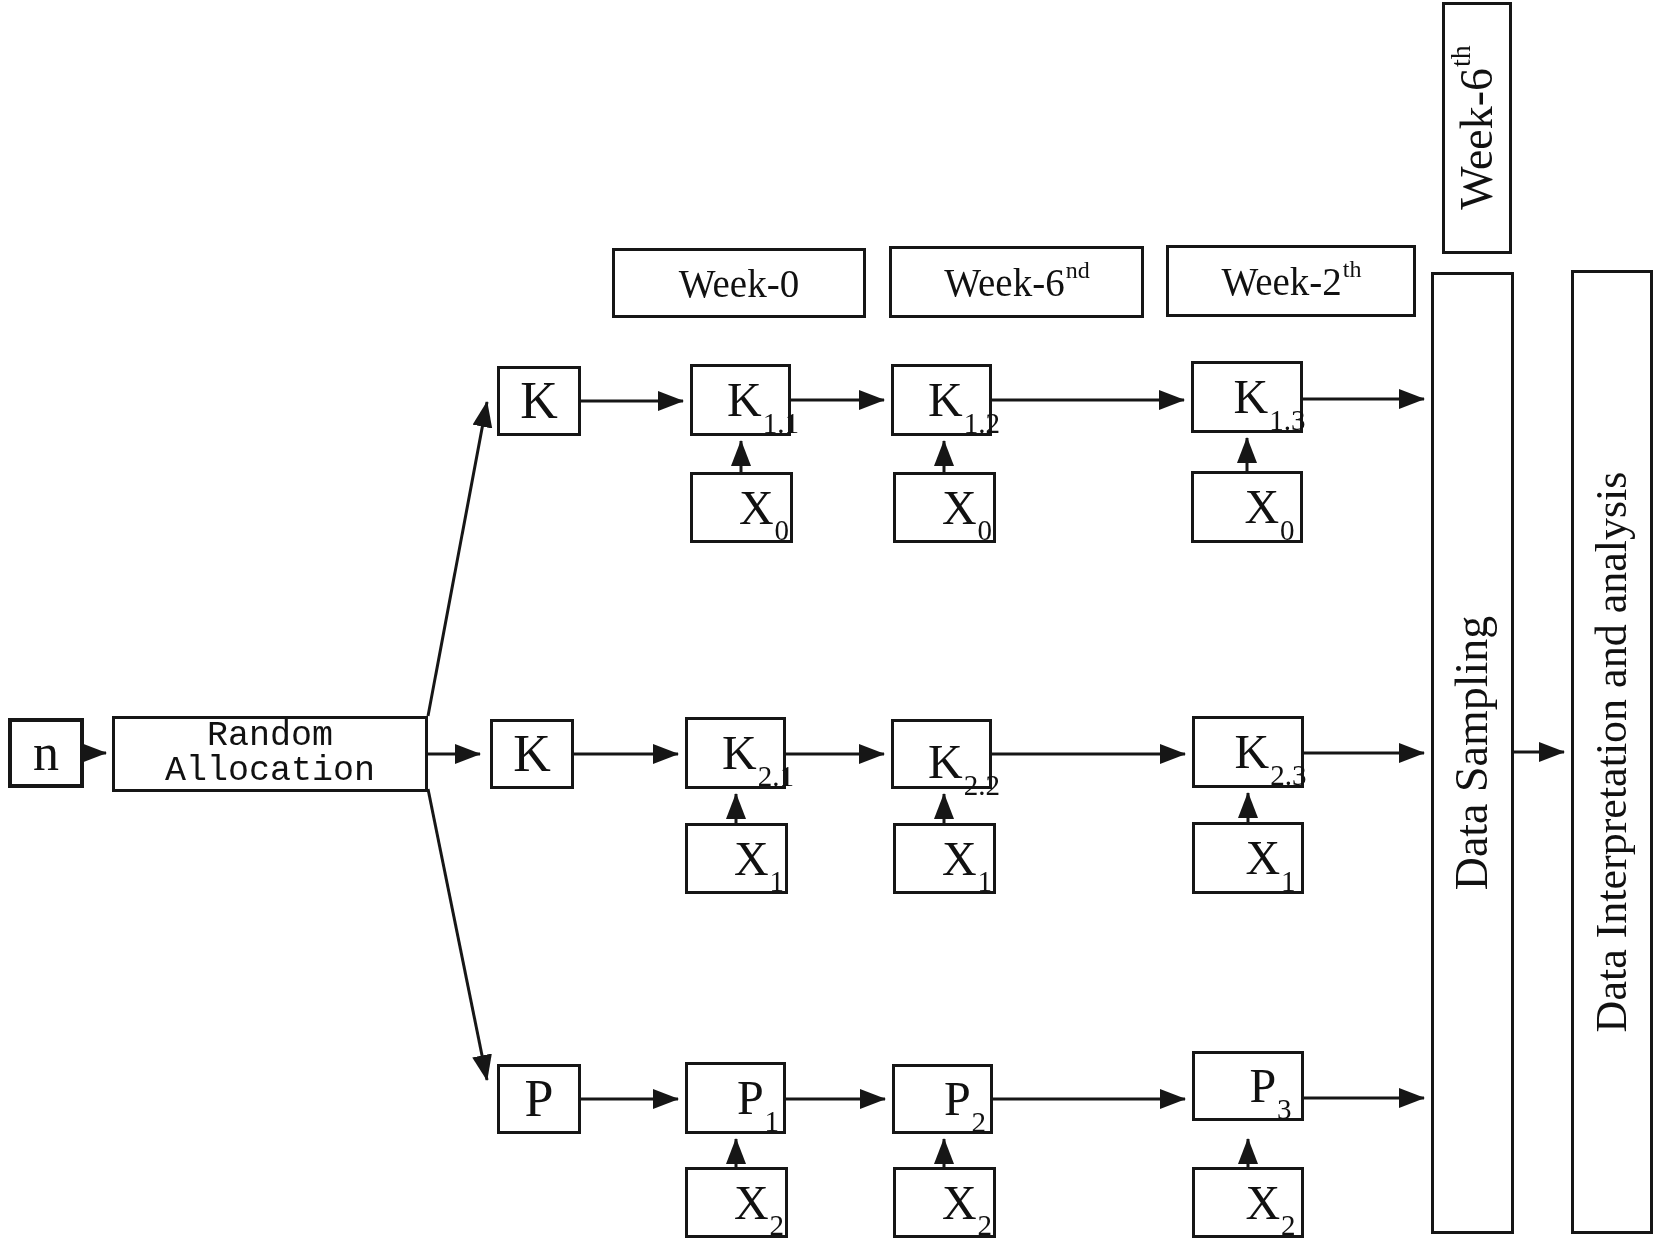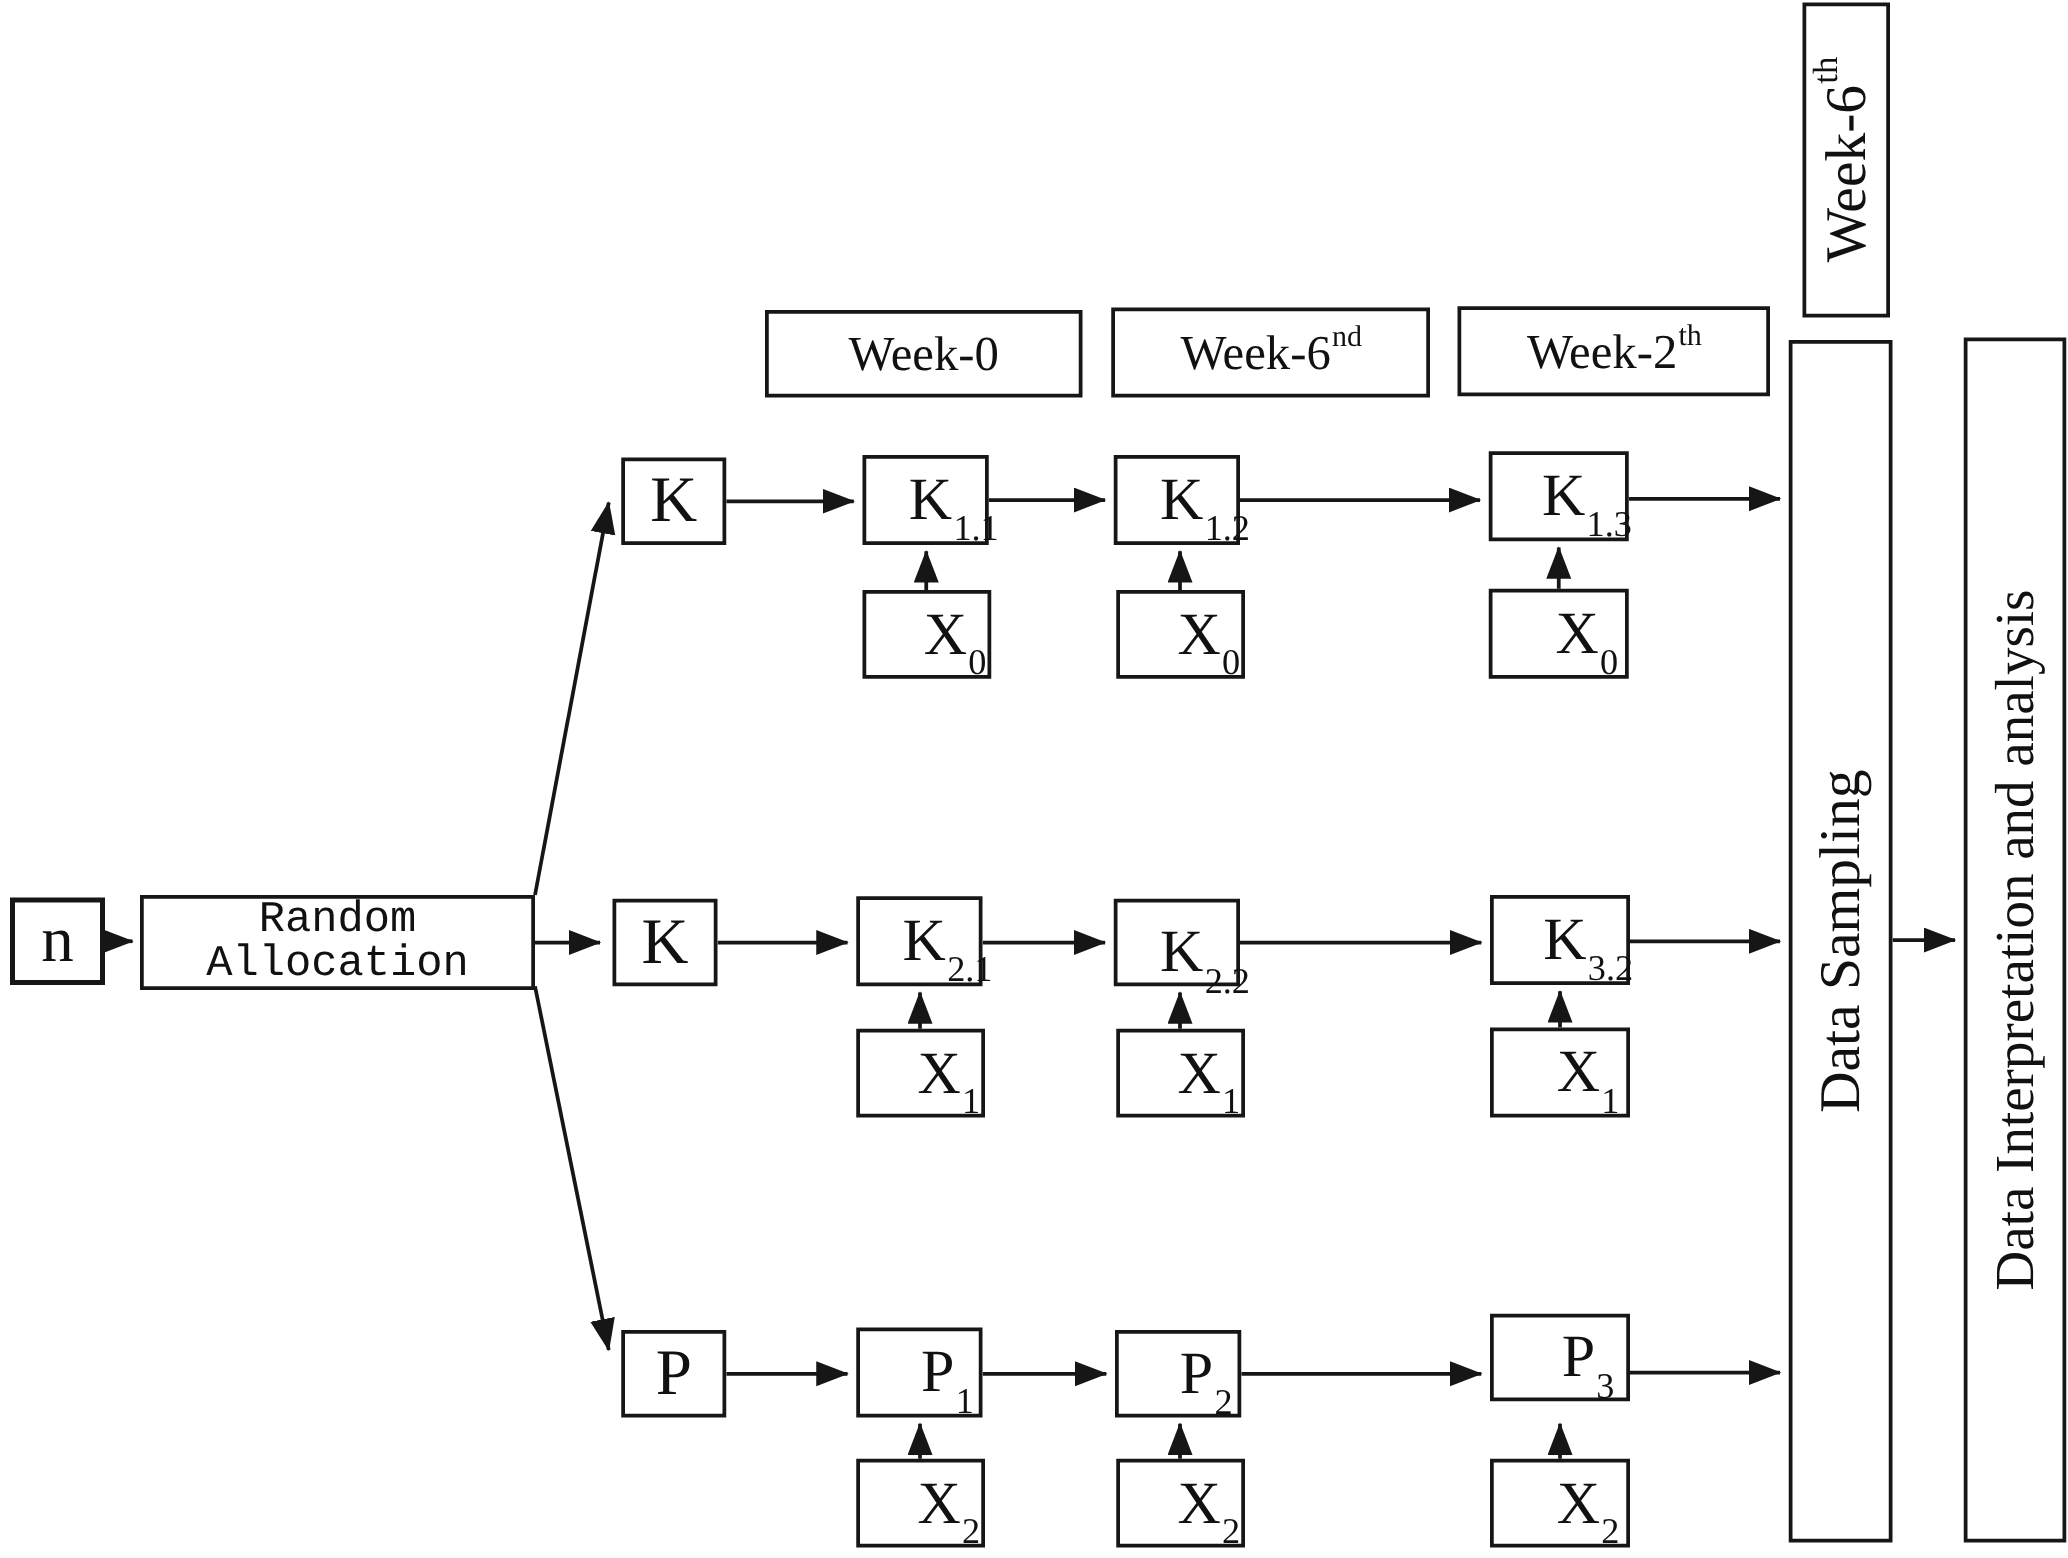--- a/index.html
+++ b/index.html
@@ -137,21 +137,21 @@
   <div class="box node-letter" style="left:490px;top:719px;width:84px;height:70px;">
     <span>K</span>
   </div>
   <div class="box cell" style="left:685px;top:717px;width:101px;height:72px;">
     <span><span>K</span><sub>2.1</sub></span>
   </div>
   <div class="box cell" style="left:891px;top:719px;width:101px;height:70px;align-items:flex-end;">
     <span><span>K</span><sub>2.2</sub></span>
   </div>
   <div class="box cell" style="left:1192px;top:716px;width:112px;height:72px;">
-    <span><span>K</span><sub>3.2</sub></span>
+    <span><span>K</span><sub>2.3</sub></span>
   </div>
   <div class="box cell" style="left:685px;top:823px;width:103px;height:71px;">
     <span><span>X</span><sub>1</sub></span>
   </div>
   <div class="box cell" style="left:893px;top:823px;width:103px;height:71px;">
     <span><span>X</span><sub>1</sub></span>
   </div>
   <div class="box cell" style="left:1192px;top:822px;width:112px;height:72px;">
     <span><span>X</span><sub>1</sub></span>
   </div>

